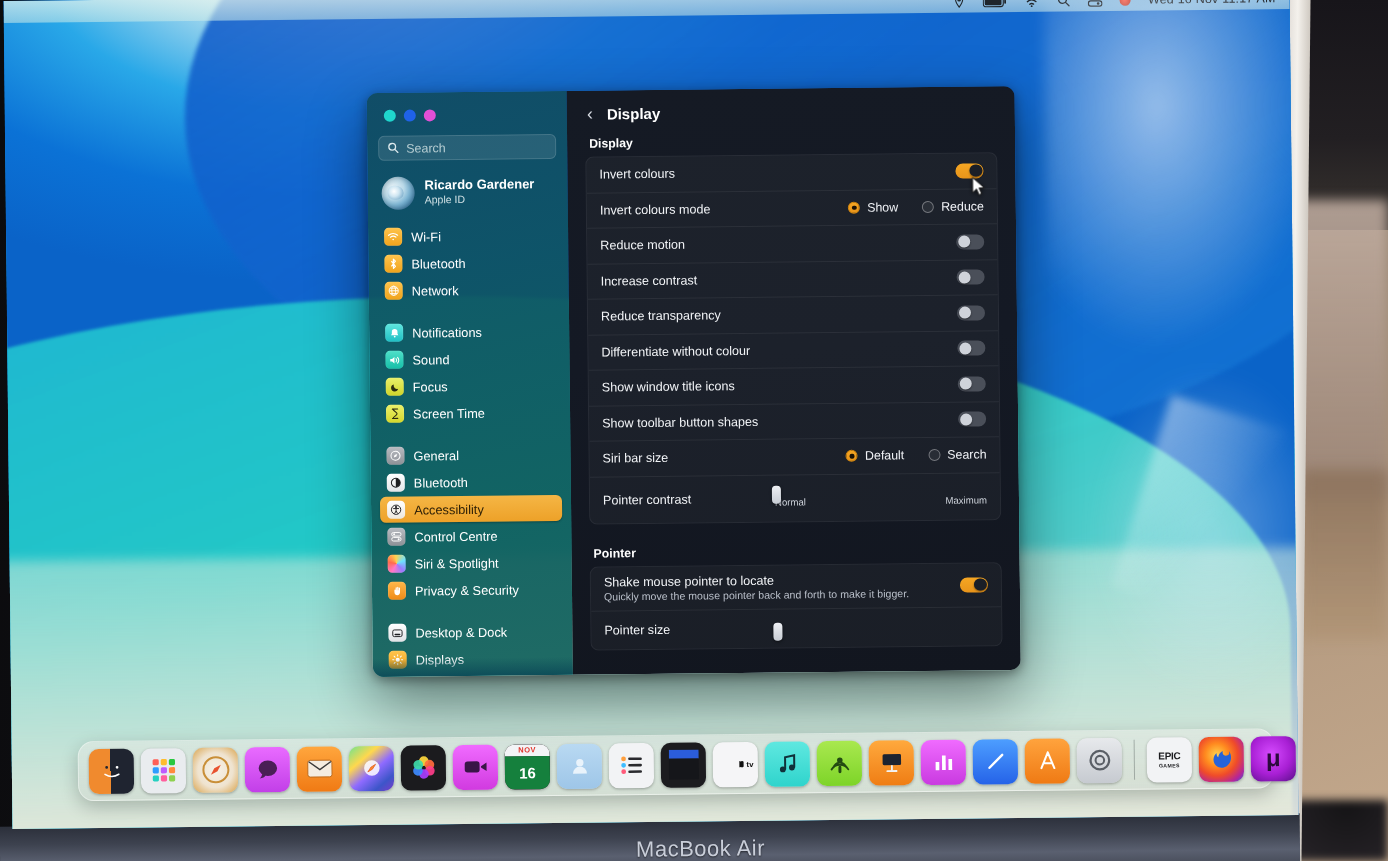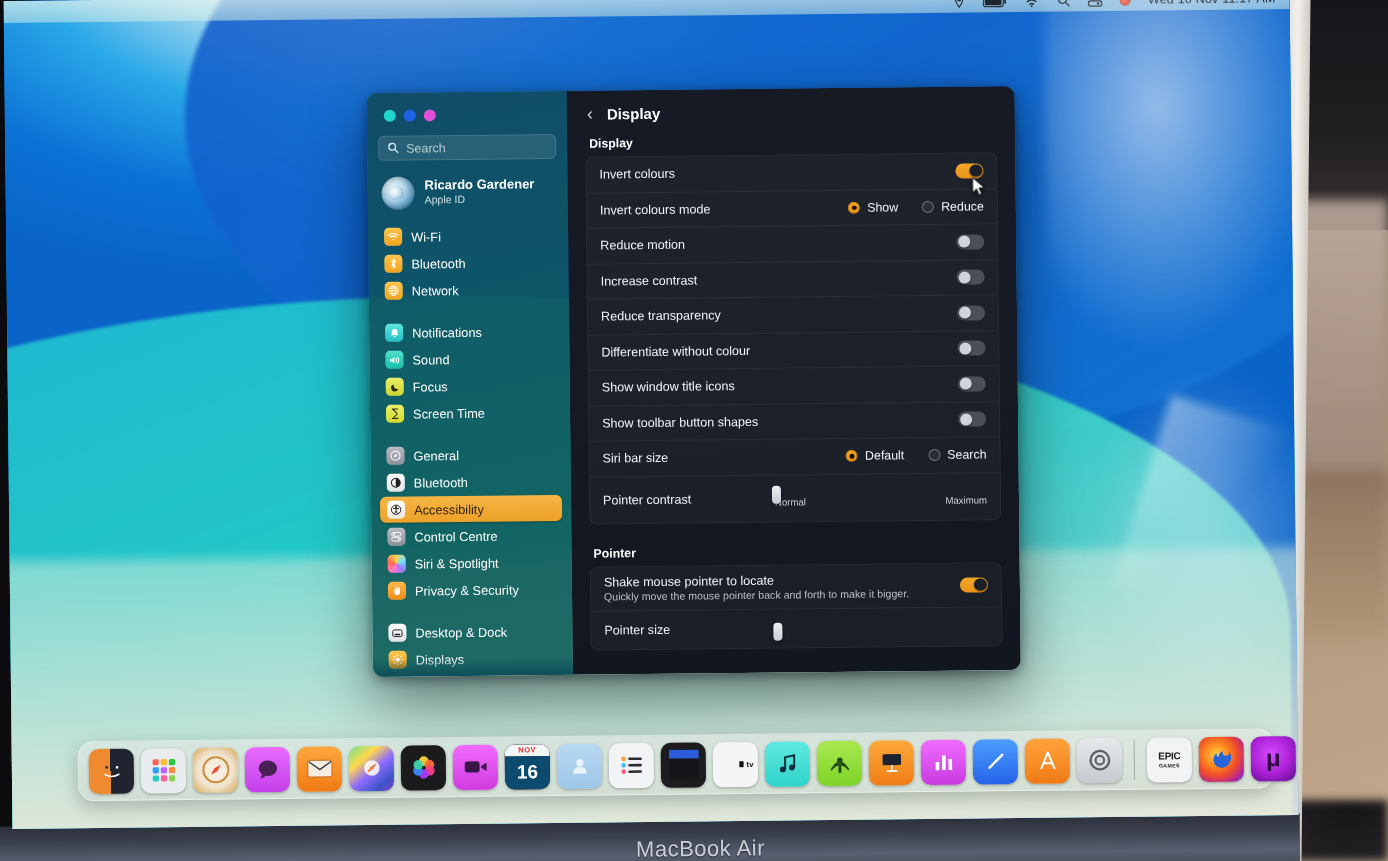--- a/index.html
+++ b/index.html
@@ -320,23 +320,23 @@
     display: flex; align-items: center; justify-content: center;
     font-size: 20px; color: #fff; position: relative;
     box-shadow: 0 1px 3px rgba(0,0,0,.3);
     flex: 0 0 45px;
     overflow: hidden;
   }
   .dock-sep { width: 1px; height: 40px; background: rgba(60,70,70,.35); margin: 0 5px; flex: 0 0 1px; }
   .cal-top { position:absolute; top:0; left:0; right:0; height:12px;
              background:#f3f4f6; color:#e0342b; font-size:7.5px; font-weight:bold;
              display:flex; align-items:center; justify-content:center; letter-spacing:.5px;}
-  .cal-day { position:absolute; top:12px; left:0; right:0; bottom:0; background:#0c4a6e;
+  .cal-day { position:absolute; top:12px; left:0; right:0; bottom:0; background:#15803d;
              display:flex; align-items:center; justify-content:center;
-             color:#fff; font-size:19px; font-weight:bold;}
+             color:#fff; font-size:15px; font-weight:bold;}
 </style>
 </head>
 <body>
 
 <div id="root">
 
   <div class="room"></div>
   <div class="room-dark-top"></div>
   <div class="room-blur-1"></div>
   <div class="room-blur-2"></div>

